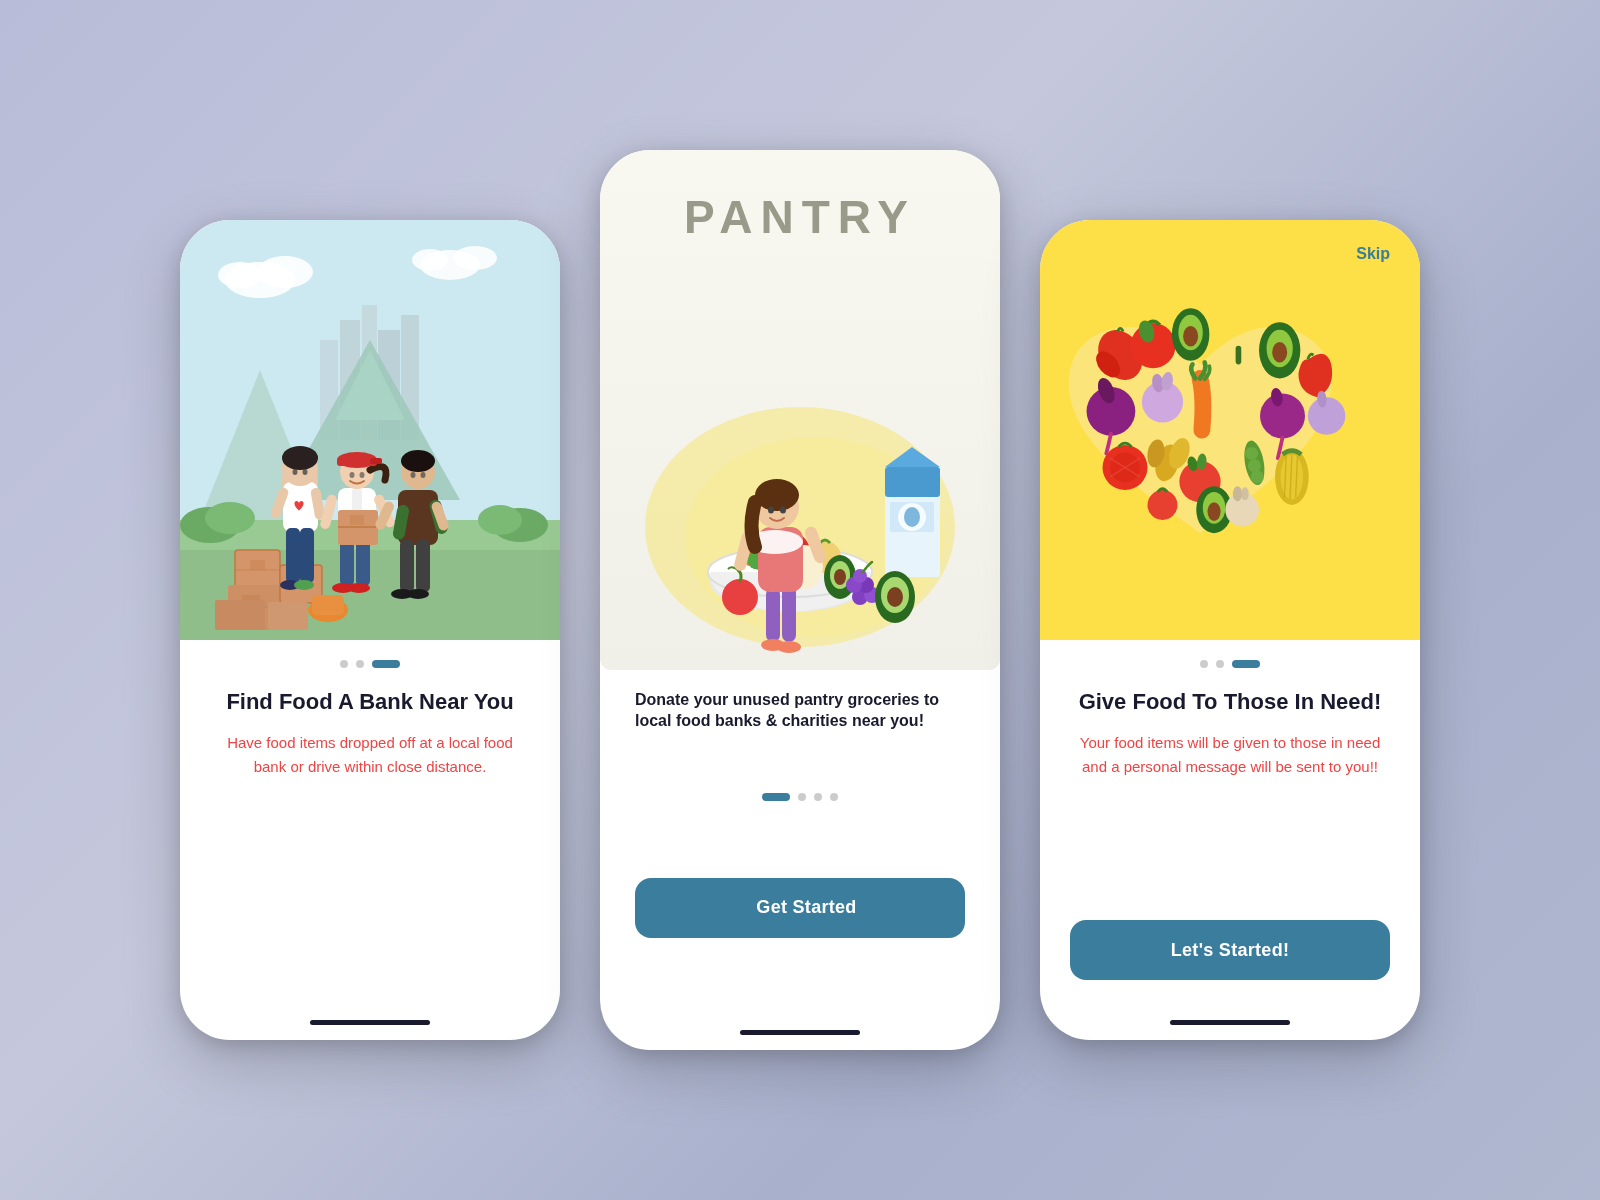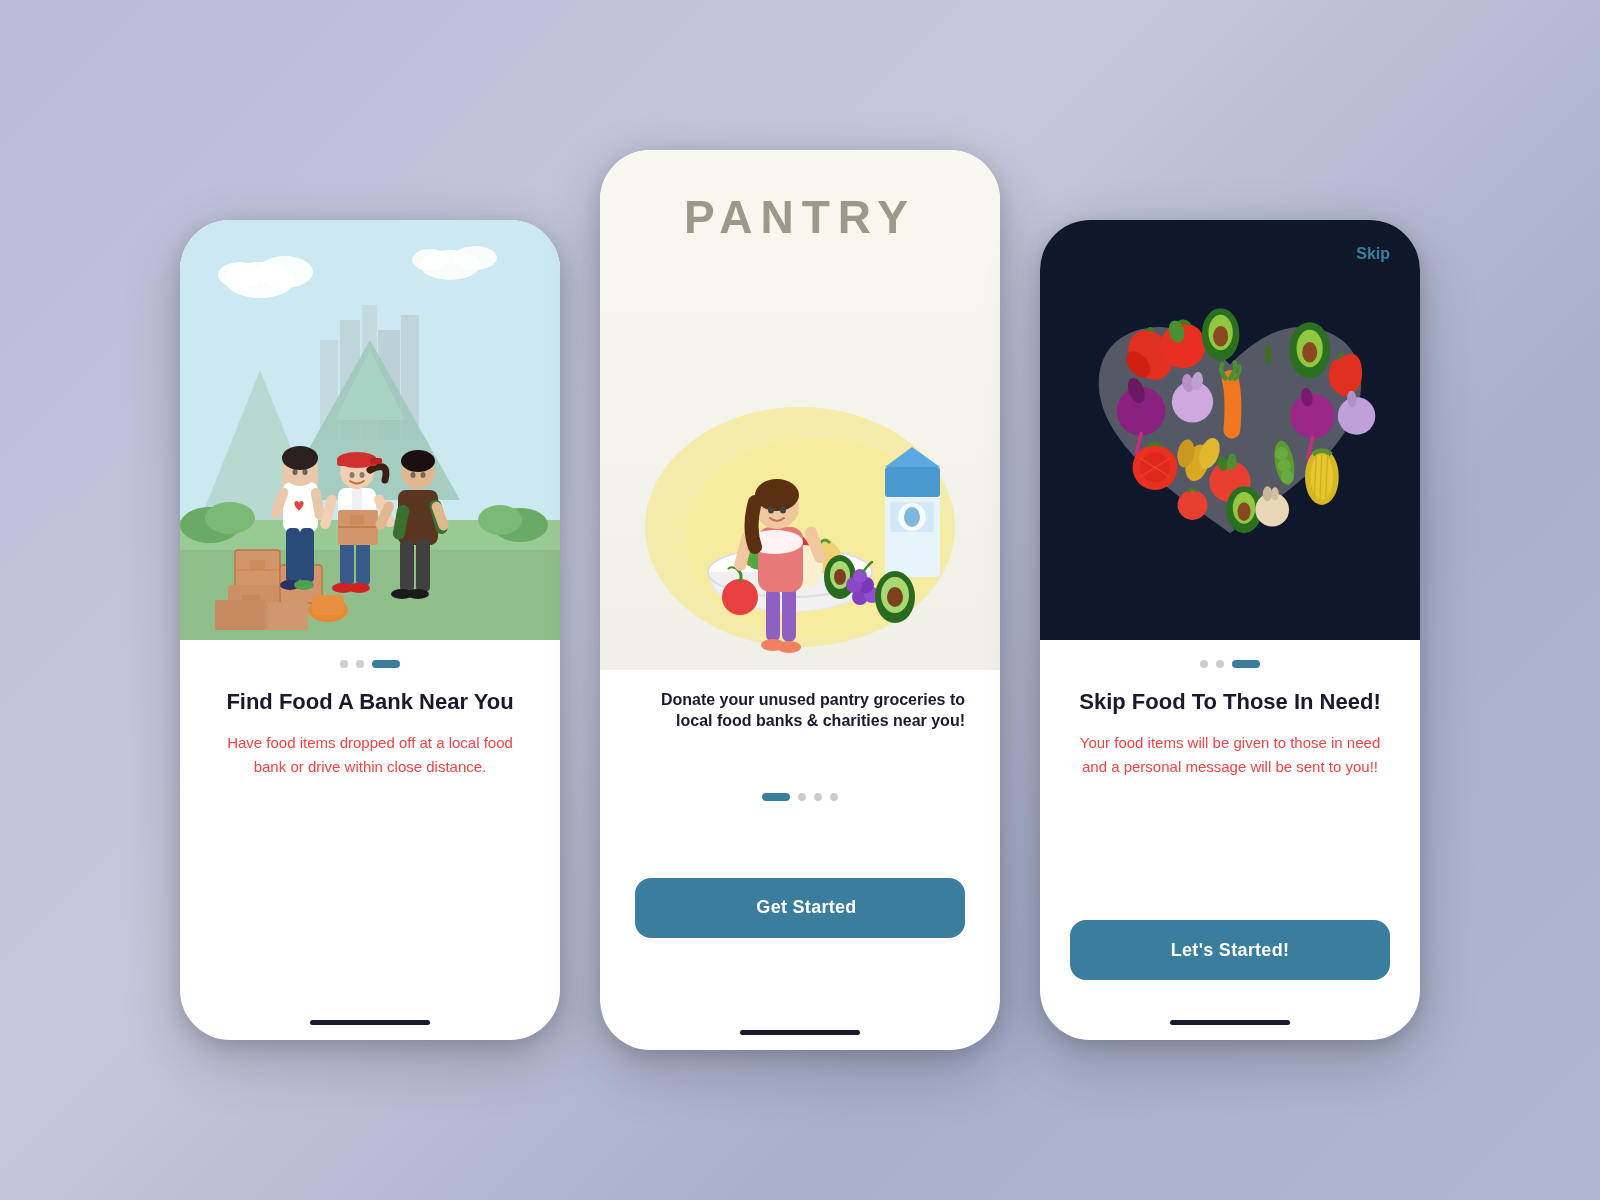--- a/index.html
+++ b/index.html
@@ -67,21 +67,21 @@
       width: 28px;
       height: 8px;
       border-radius: 4px;
       background: #3a7d9c;
     }
 
     .screen-title {
       font-size: 22px;
       font-weight: 800;
       color: #1a1a2e;
-      text-align: right;
+      text-align: left;
       margin-bottom: 14px;
       line-height: 1.3;
     }
 
     .screen-desc {
       font-size: 15px;
       color: #ef4444;
       text-align: center;
       line-height: 1.6;
       margin-bottom: 24px;
@@ -122,20 +122,21 @@
     .phone-2 .illustration-area {
       height: 520px;
       background: linear-gradient(180deg, #f8f8f0 0%, #f0f0e8 100%);
       position: relative;
       overflow: hidden;
       flex-shrink: 0;
       display: flex;
       flex-direction: column;
       align-items: center;
       padding-top: 40px;
+      border-radius: 11px;
     }
 
     .app-title {
       text-align: center;
       margin-bottom: 20px;
     }
 
     .app-title-line1 {
       font-size: 46px;
       font-weight: 800;
@@ -165,27 +166,27 @@
       margin-bottom: 20px;
     }
 
     
     .phone-3 {
       margin-top: 60px;
     }
 
     .phone-3 .illustration-area {
       height: 420px;
-      background: #0f172a;
+      background: #fde047;
       position: relative;
       overflow: hidden;
       flex-shrink: 0;
       display: flex;
       align-items: center;
-      justify-content: center;
+      justify-content: flex-start;
     }
 
     .phone-3 .skip-btn {
       position: absolute;
       top: 25px;
       right: 30px;
       color: #3a7d9c;
       font-size: 16px;
       font-weight: 600;
       cursor: pointer;
@@ -530,18 +531,18 @@
       <ellipse cx="218" cy="228" rx="4" ry="7" fill="#d0c0a0"></ellipse>
     </svg>
   </div>
 
   <div class="content-area">
     <div class="dots">
       <div class="dot"></div>
       <div class="dot"></div>
       <div class="dot active"></div>
     </div>
-    <div class="screen-title">Skip Food To Those In Need!</div>
+    <div class="screen-title">Give Food To Those In Need!</div>
     <div class="screen-desc">Your food items will be given to those in need and a personal message will be sent to you!!</div>
     <button class="cta-button">Let's Started!</button>
   </div>
   <div class="home-bar"></div>
 </div>
 
 </body></html>

